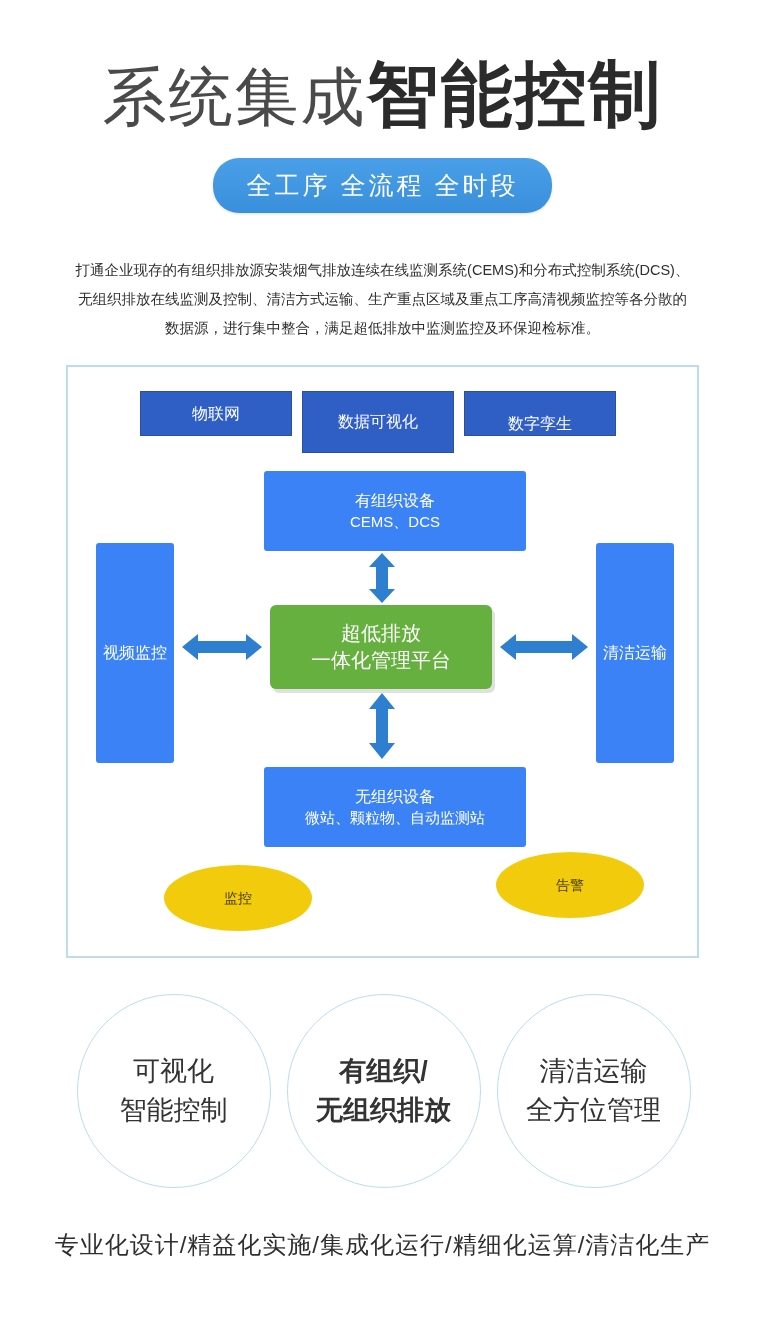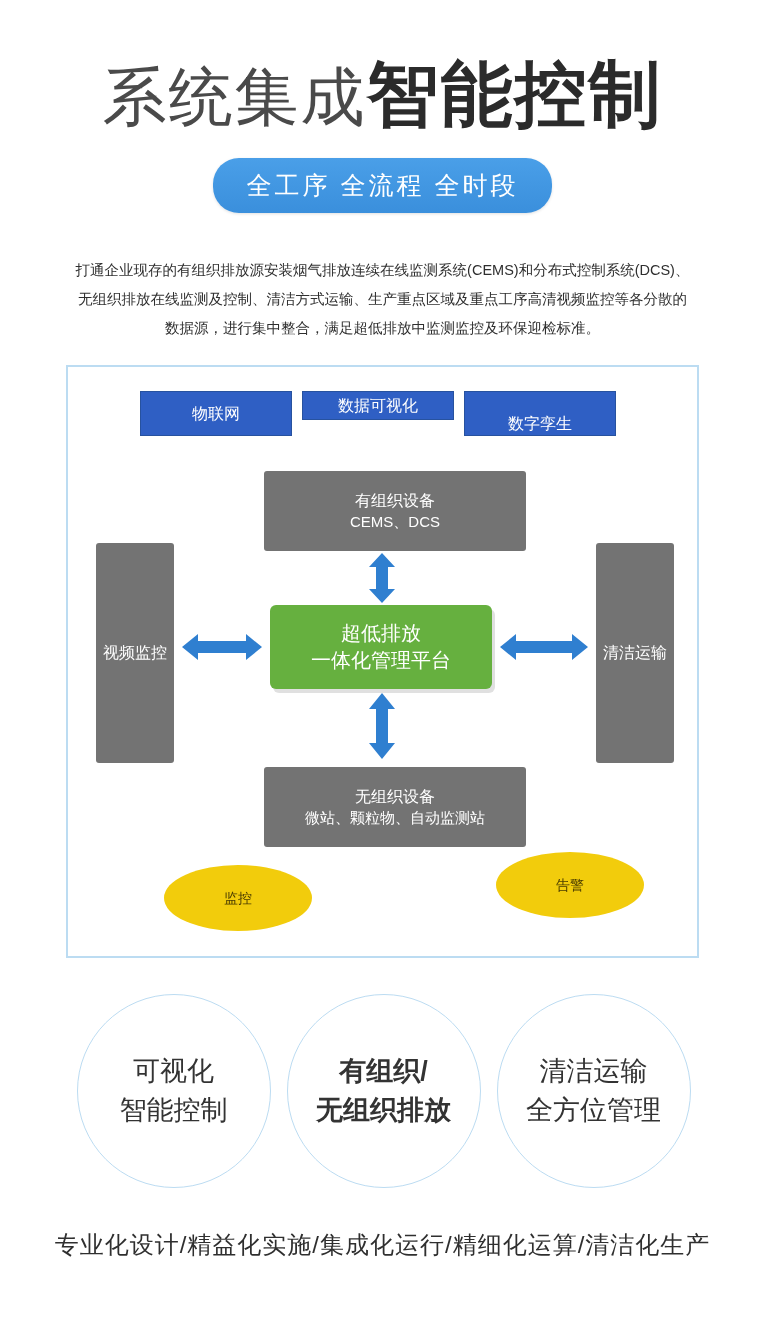--- a/index.html
+++ b/index.html
@@ -83,21 +83,21 @@
     text-align: center;
     color: #fff;
     line-height: 1.35;
   }
   .blue-box {
     background: #2f5fc4;
     border: 1px solid #27529f;
     font-size: 16px;
   }
   .orange-box {
-    background: #737373;
+    background: #3b82f6;
     border-radius: 3px;
     font-size: 16px;
   }
   .orange-box .sub { font-size: 15px; }
   .green-box {
     background: #66b03f;
     border-radius: 6px;
     font-size: 20px;
     box-shadow: 3px 4px 0 rgba(0,0,0,0.12);
   }
@@ -160,21 +160,21 @@
   <div>打通企业现存的有组织排放源安装烟气排放连续在线监测系统(CEMS)和分布式控制系统(DCS)、</div>
   <div>无组织排放在线监测及控制、清洁方式运输、生产重点区域及重点工序高清视频监控等各分散的</div>
   <div>数据源，进行集中整合，满足超低排放中监测监控及环保迎检标准。</div>
 </div>
 
 <div class="diagram">
 
   <div class="node blue-box" style="left:72px; top:24px; width:152px; height:45px;">
     <span>物联网</span>
   </div>
-  <div class="node blue-box" style="left:234px; top:24px; width:152px; height:29px;">
+  <div class="node blue-box" style="left:234px; top:24px; width:152px; height:62px;">
     <span>数据可视化</span>
   </div>
   <div class="node blue-box" style="left:396px; top:24px; width:152px; height:45px;justify-content:flex-end;">
     <span>数字孪生</span>
   </div>
 
   <div class="node orange-box" style="left:196px; top:104px; width:262px; height:80px;">
     <span>有组织设备</span>
     <span class="sub">CEMS、DCS</span>
   </div>

